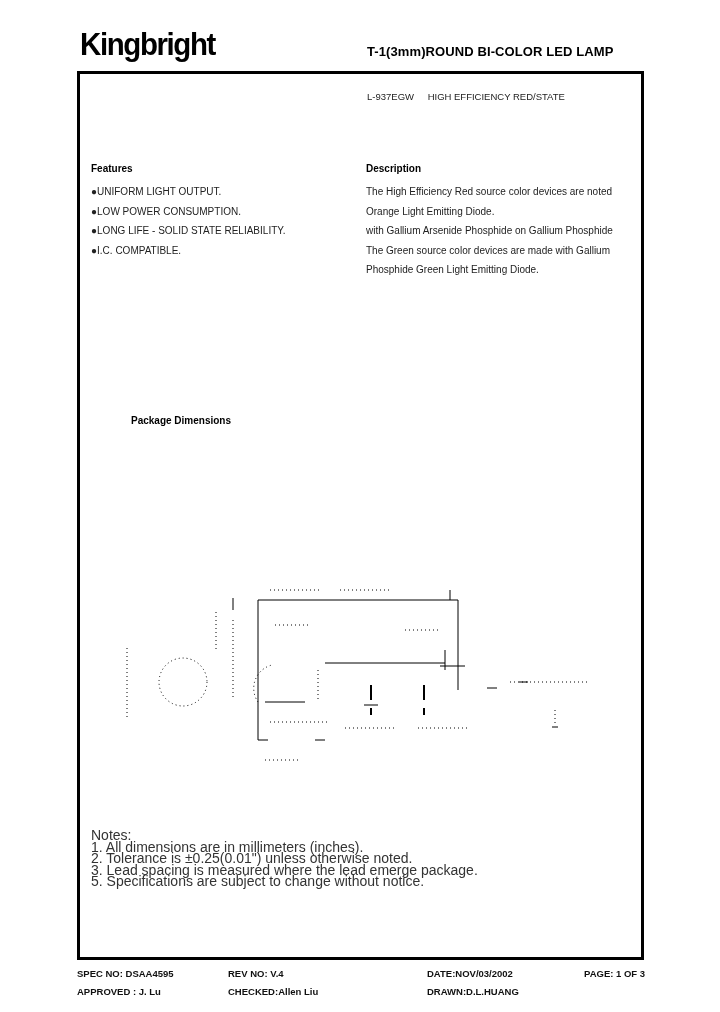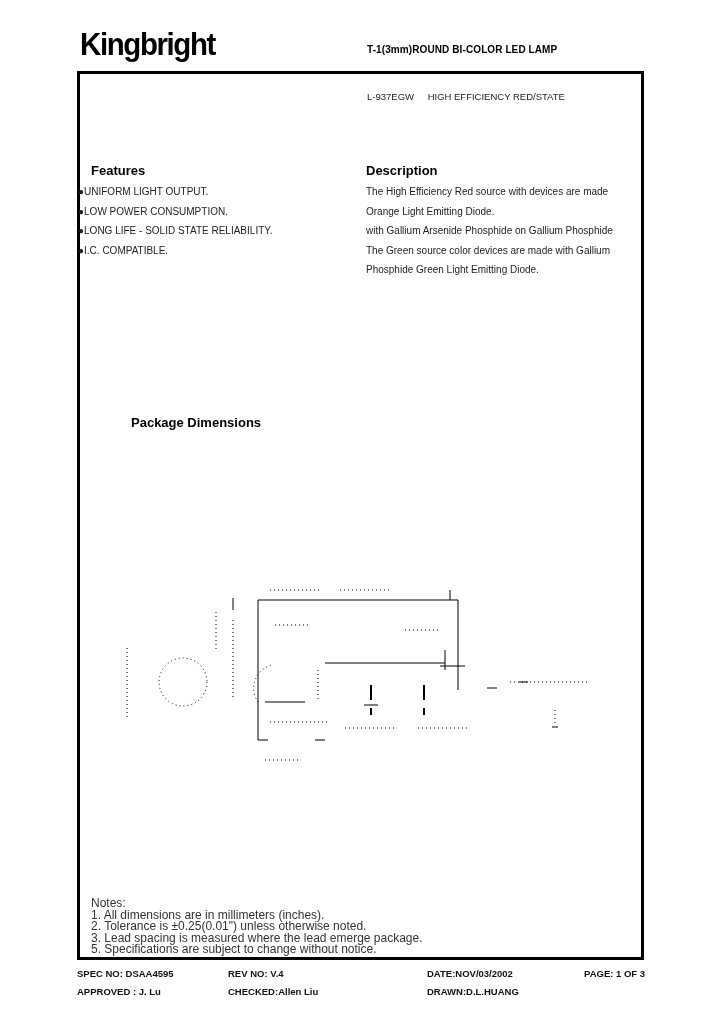--- a/index.html
+++ b/index.html
@@ -1,28 +1,28 @@
 <!DOCTYPE html>
 <html><head>
 <meta charset="utf-8">
 <style>
   html, body { margin:0; padding:0; background:#fff; }
   body { width:720px; height:1012px; position:relative; overflow:hidden;
          font-family:"Liberation Sans", sans-serif; color:#000; }
   .abs { position:absolute; }
   .logo { left:80px; top:26px; font-size:32px; font-weight:bold; letter-spacing:-1.5px;
           font-family:"Liberation Sans", sans-serif; transform:scaleX(0.92); transform-origin:left top; }
-  .doc-title { left:367px; top:44px; font-size:10px; font-weight:bold; letter-spacing:0.1px; }
+  .doc-title { left:367px; top:44px; font-size:13px; font-weight:bold; letter-spacing:0.1px; }
   .frame { left:77px; top:71px; width:561px; height:883px; border:3px solid #000; }
   .part { left:367px; top:91px; font-size:9.5px; color:#222; }
   .part span.pn { display:inline-block; width:58px; }
-  .h2 { font-size:13px; font-weight:bold; }
-  .feat-list { left:78px; top:182px; font-size:10px; color:#222; line-height:19.5px; }
+  .h2 { font-size:10px; font-weight:bold; }
+  .feat-list { left:91px; top:182px; font-size:10px; color:#222; line-height:19.5px; }
   .desc { left:366px; top:182px; width:264px; font-size:10px; color:#222; line-height:19.5px; }
-  .notes { left:91px; top:898px; font-size:12px; color:#333; line-height:11.6px; }
+  .notes { left:91px; top:830px; font-size:14px; color:#333; line-height:11.6px; }
   .footer { font-size:9.5px; font-weight:bold; color:#111; }
   .drawing { left:110px; top:575px; width:500px; height:200px; }
 </style>
 </head>
 <body>
 
 <div class="abs logo">Kingbright</div>
 <div class="abs doc-title">T-1(3mm)ROUND BI-COLOR LED LAMP</div>
 
 <div class="abs frame"></div>
@@ -35,21 +35,21 @@
 <div class="abs h2" style="left:91px;top:163px;">Features</div>
 <div class="abs feat-list">
   <div>●UNIFORM LIGHT OUTPUT.</div>
   <div>●LOW POWER CONSUMPTION.</div>
   <div>●LONG LIFE - SOLID STATE RELIABILITY.</div>
   <div>●I.C. COMPATIBLE.</div>
 </div>
 
 <div class="abs h2" style="left:366px;top:163px;">Description</div>
 <div class="abs desc">
-  <div>The High Efficiency Red  source with devices are made</div>
+  <div>The High Efficiency Red  source color devices are noted</div>
   <div>Orange Light Emitting Diode.</div>
   <div>with Gallium Arsenide Phosphide on Gallium Phosphide</div>
   <div>The Green source color devices are made with Gallium</div>
   <div>Phosphide Green Light Emitting Diode.</div>
 </div>
 
 <div class="abs h2" style="left:91px;top:415px;padding-left:40px;">Package Dimensions</div>
 
 <svg class="abs drawing" viewBox="110 575 500 200" width="500" height="200">
   <g stroke="#000" stroke-width="1" fill="none">

